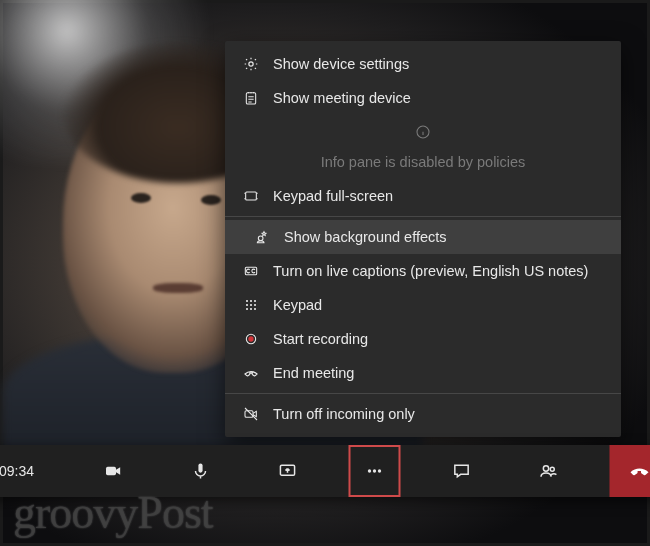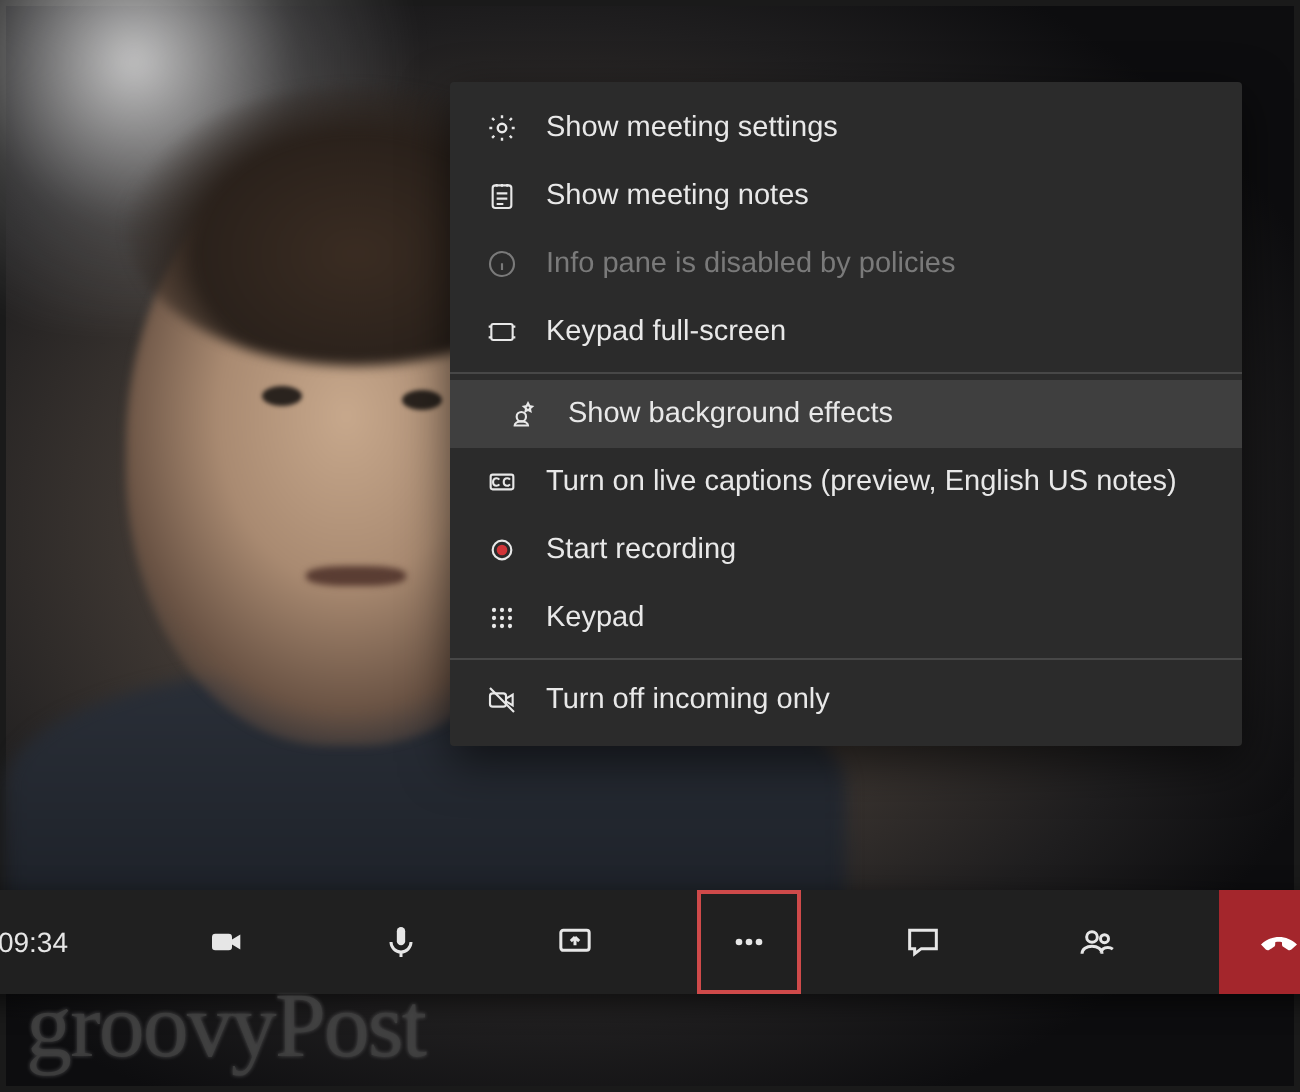--- a/index.html
+++ b/index.html
@@ -42,21 +42,21 @@
     position: absolute; left: 222px; top: 38px; width: 396px;
     background: #2b2b2b; color: #e8e8e8; border-radius: 2px;
     box-shadow: 0 8px 24px rgba(0,0,0,0.6);
     padding: 6px 0;
     font-size: 14.5px;
   }
   .item {
     display: flex; align-items: center; gap: 14px;
     padding: 9px 18px; cursor: pointer; white-space: nowrap;
   }
-  .item.disabled { color:#7a7a7a; cursor: default; }
+  .item.disabled { color:#7a7a7a; cursor: default; flex-direction: column; }
   .item.highlight { background:#3f3f3f;padding-left:29px; }
   .item .ic { width:16px; height:16px; flex: 0 0 16px; display:flex; align-items:center; justify-content:center; }
   .item .ic svg { width:16px; height:16px; }
   .sep { height:1px; background:#474747; margin:3px 0; }
 
   
   .toolbar {
     position: absolute; left: 50%; transform: translateX(-50%); bottom: 46px;
     height: 52px; background: #202020; border-radius: 4px;
     display: flex; align-items: stretch; box-shadow: 0 4px 14px rgba(0,0,0,0.6); gap: 35px;
@@ -93,30 +93,30 @@
   <div class="mouth"></div>
 
   <div class="menu">
     <div class="item">
       <span class="ic">
         <svg viewBox="0 0 24 24" fill="none" stroke="#e8e8e8" stroke-width="1.8">
             <circle cx="12" cy="12" r="3.2"></circle>
             <path d="M12 2.5v2.2M12 19.3v2.2M4.6 4.6l1.6 1.6M17.8 17.8l1.6 1.6M2.5 12h2.2M19.3 12h2.2M4.6 19.4l1.6-1.6M17.8 6.2l1.6-1.6"></path>
           </svg>
       </span>
-      <span>Show meeting settings</span>
+      <span>Show device settings</span>
     </div>
     <div class="item">
       <span class="ic">
         <svg viewBox="0 0 24 24" fill="none" stroke="#e8e8e8" stroke-width="1.6">
             <rect x="5" y="4" width="14" height="17" rx="2"></rect>
             <path d="M8 3v2M12 3v2M16 3v2M8 10h8M8 14h8M8 18h5"></path>
           </svg>
       </span>
-      <span>Show meeting notes</span>
+      <span>Show meeting device</span>
     </div>
     <div class="item disabled">
       <span class="ic">
         <svg viewBox="0 0 24 24" fill="none" stroke="#7a7a7a" stroke-width="1.6">
             <circle cx="12" cy="12" r="9"></circle>
             <path d="M12 8.2h.01M12 11.5v5"></path>
           </svg>
       </span>
       <span>Info pane is disabled by policies</span>
     </div>
@@ -142,46 +142,54 @@
       <span>Show background effects</span>
     </div>
     <div class="item">
       <span class="ic">
         <svg viewBox="0 0 24 24" fill="none" stroke="#e8e8e8" stroke-width="1.6">
             <rect x="3.5" y="6.5" width="17" height="11" rx="1.5"></rect>
             <path d="M10 10.2c-.5-.6-1.3-1-2.1-1-1.5 0-2.6 1.2-2.6 2.8s1.1 2.8 2.6 2.8c.8 0 1.6-.4 2.1-1M18 10.2c-.5-.6-1.3-1-2.1-1-1.5 0-2.6 1.2-2.6 2.8s1.1 2.8 2.6 2.8c.8 0 1.6-.4 2.1-1"></path>
           </svg>
       </span>
       <span>Turn on live captions (preview, English US notes)</span>
-    </div>
-    <div class="item">
-      <span class="ic">
-        <svg viewBox="0 0 24 24">
-            <circle cx="12" cy="12" r="7" fill="none" stroke="#e8e8e8" stroke-width="1.6"></circle>
-            <circle cx="12" cy="12" r="4" fill="#d13438"></circle>
-          </svg>
-      </span>
-      <span>Start recording</span>
     </div>
     <div class="item">
       <span class="ic">
         <svg viewBox="0 0 24 24" fill="#e8e8e8">
             <circle cx="6" cy="6" r="1.6"></circle>
             <circle cx="12" cy="6" r="1.6"></circle>
             <circle cx="18" cy="6" r="1.6"></circle>
             <circle cx="6" cy="12" r="1.6"></circle>
             <circle cx="12" cy="12" r="1.6"></circle>
             <circle cx="18" cy="12" r="1.6"></circle>
             <circle cx="6" cy="18" r="1.6"></circle>
             <circle cx="12" cy="18" r="1.6"></circle>
             <circle cx="18" cy="18" r="1.6"></circle>
           </svg>
       </span>
       <span>Keypad</span>
     </div>
+    <div class="item">
+      <span class="ic">
+        <svg viewBox="0 0 24 24">
+            <circle cx="12" cy="12" r="7" fill="none" stroke="#e8e8e8" stroke-width="1.6"></circle>
+            <circle cx="12" cy="12" r="4" fill="#d13438"></circle>
+          </svg>
+      </span>
+      <span>Start recording</span>
+    </div>
+    <div class="item">
+      <span class="ic">
+        <svg viewBox="0 0 24 24" fill="none" stroke="#e8e8e8" stroke-width="1.8">
+            <path d="M3 13.5c2.4-2.3 5.6-3.6 9-3.6s6.6 1.3 9 3.6l-2.6 2.4c-.5.4-1.2.5-1.7.1l-2.3-1.5c-.4-.3-.6-.7-.6-1.2v-1c-1.2-.3-2.4-.3-3.6 0v1c0 .5-.2.9-.6 1.2L7.3 16c-.5.4-1.2.3-1.7-.1L3 13.5z"></path>
+          </svg>
+      </span>
+      <span>End meeting</span>
+    </div>
 
     <div class="sep"></div>
 
     <div class="item">
       <span class="ic">
         <svg viewBox="0 0 24 24" fill="none" stroke="#e8e8e8" stroke-width="1.6">
             <rect x="3" y="7" width="12" height="10" rx="2"></rect>
             <path d="M15 11l5-3v8l-5-3M3 3l18 18"></path>
           </svg>
       </span>

